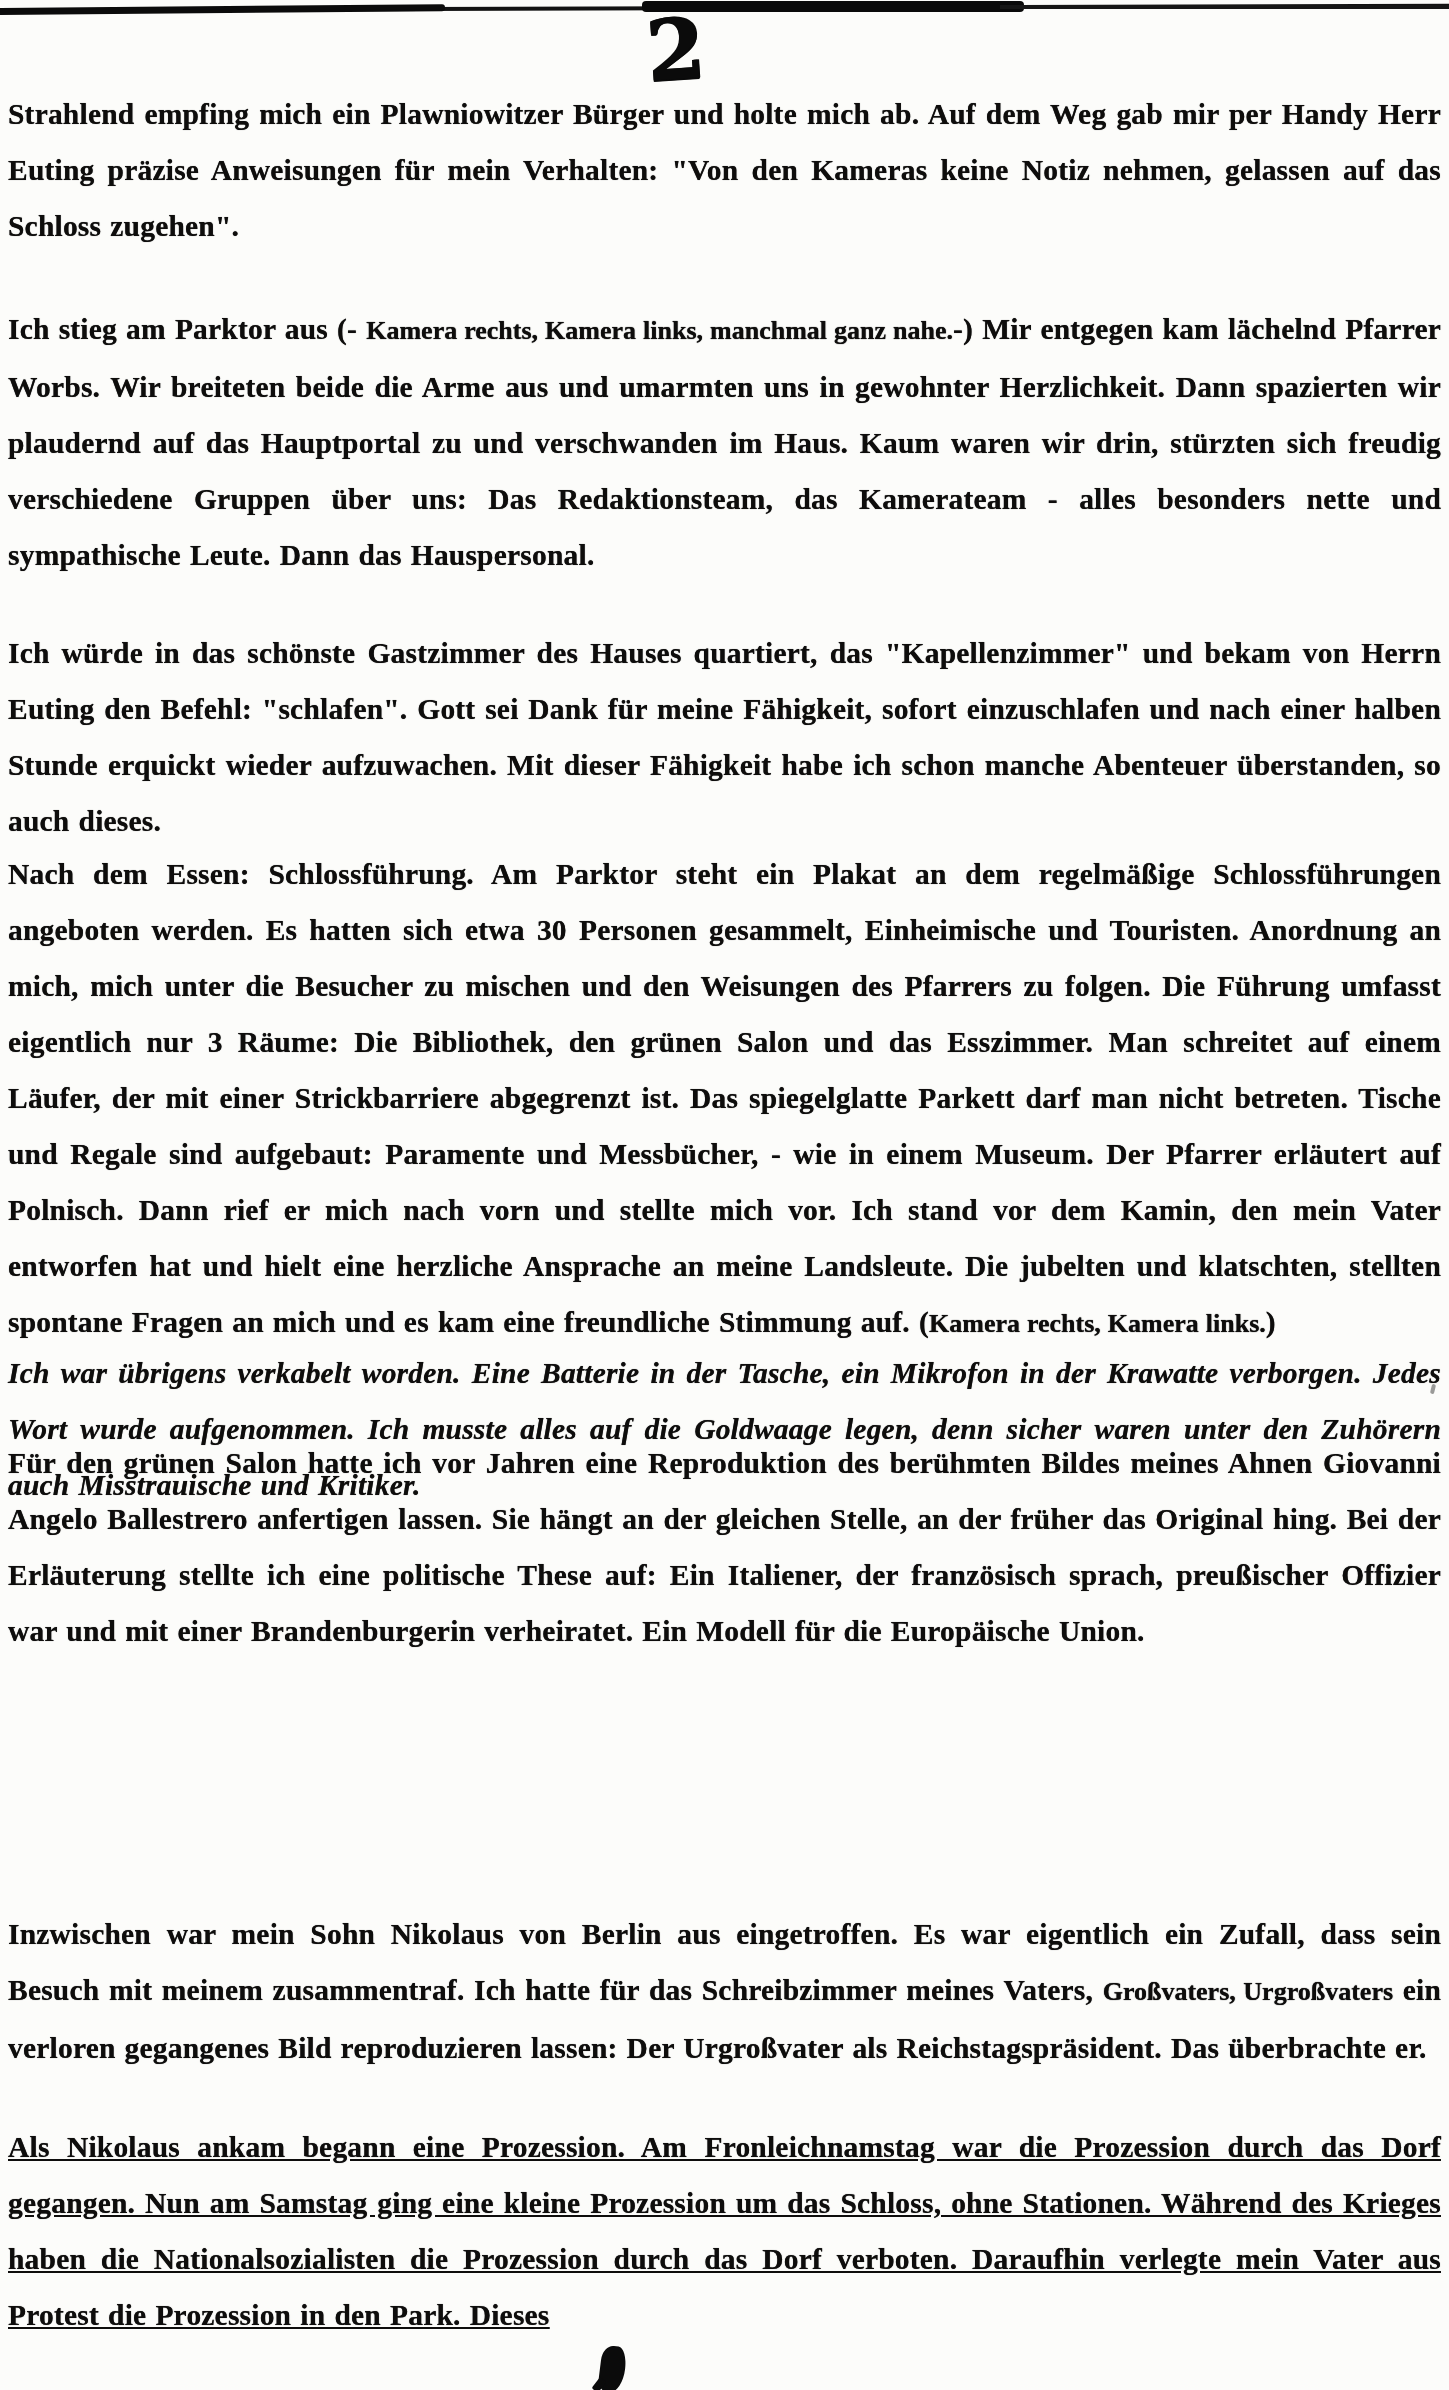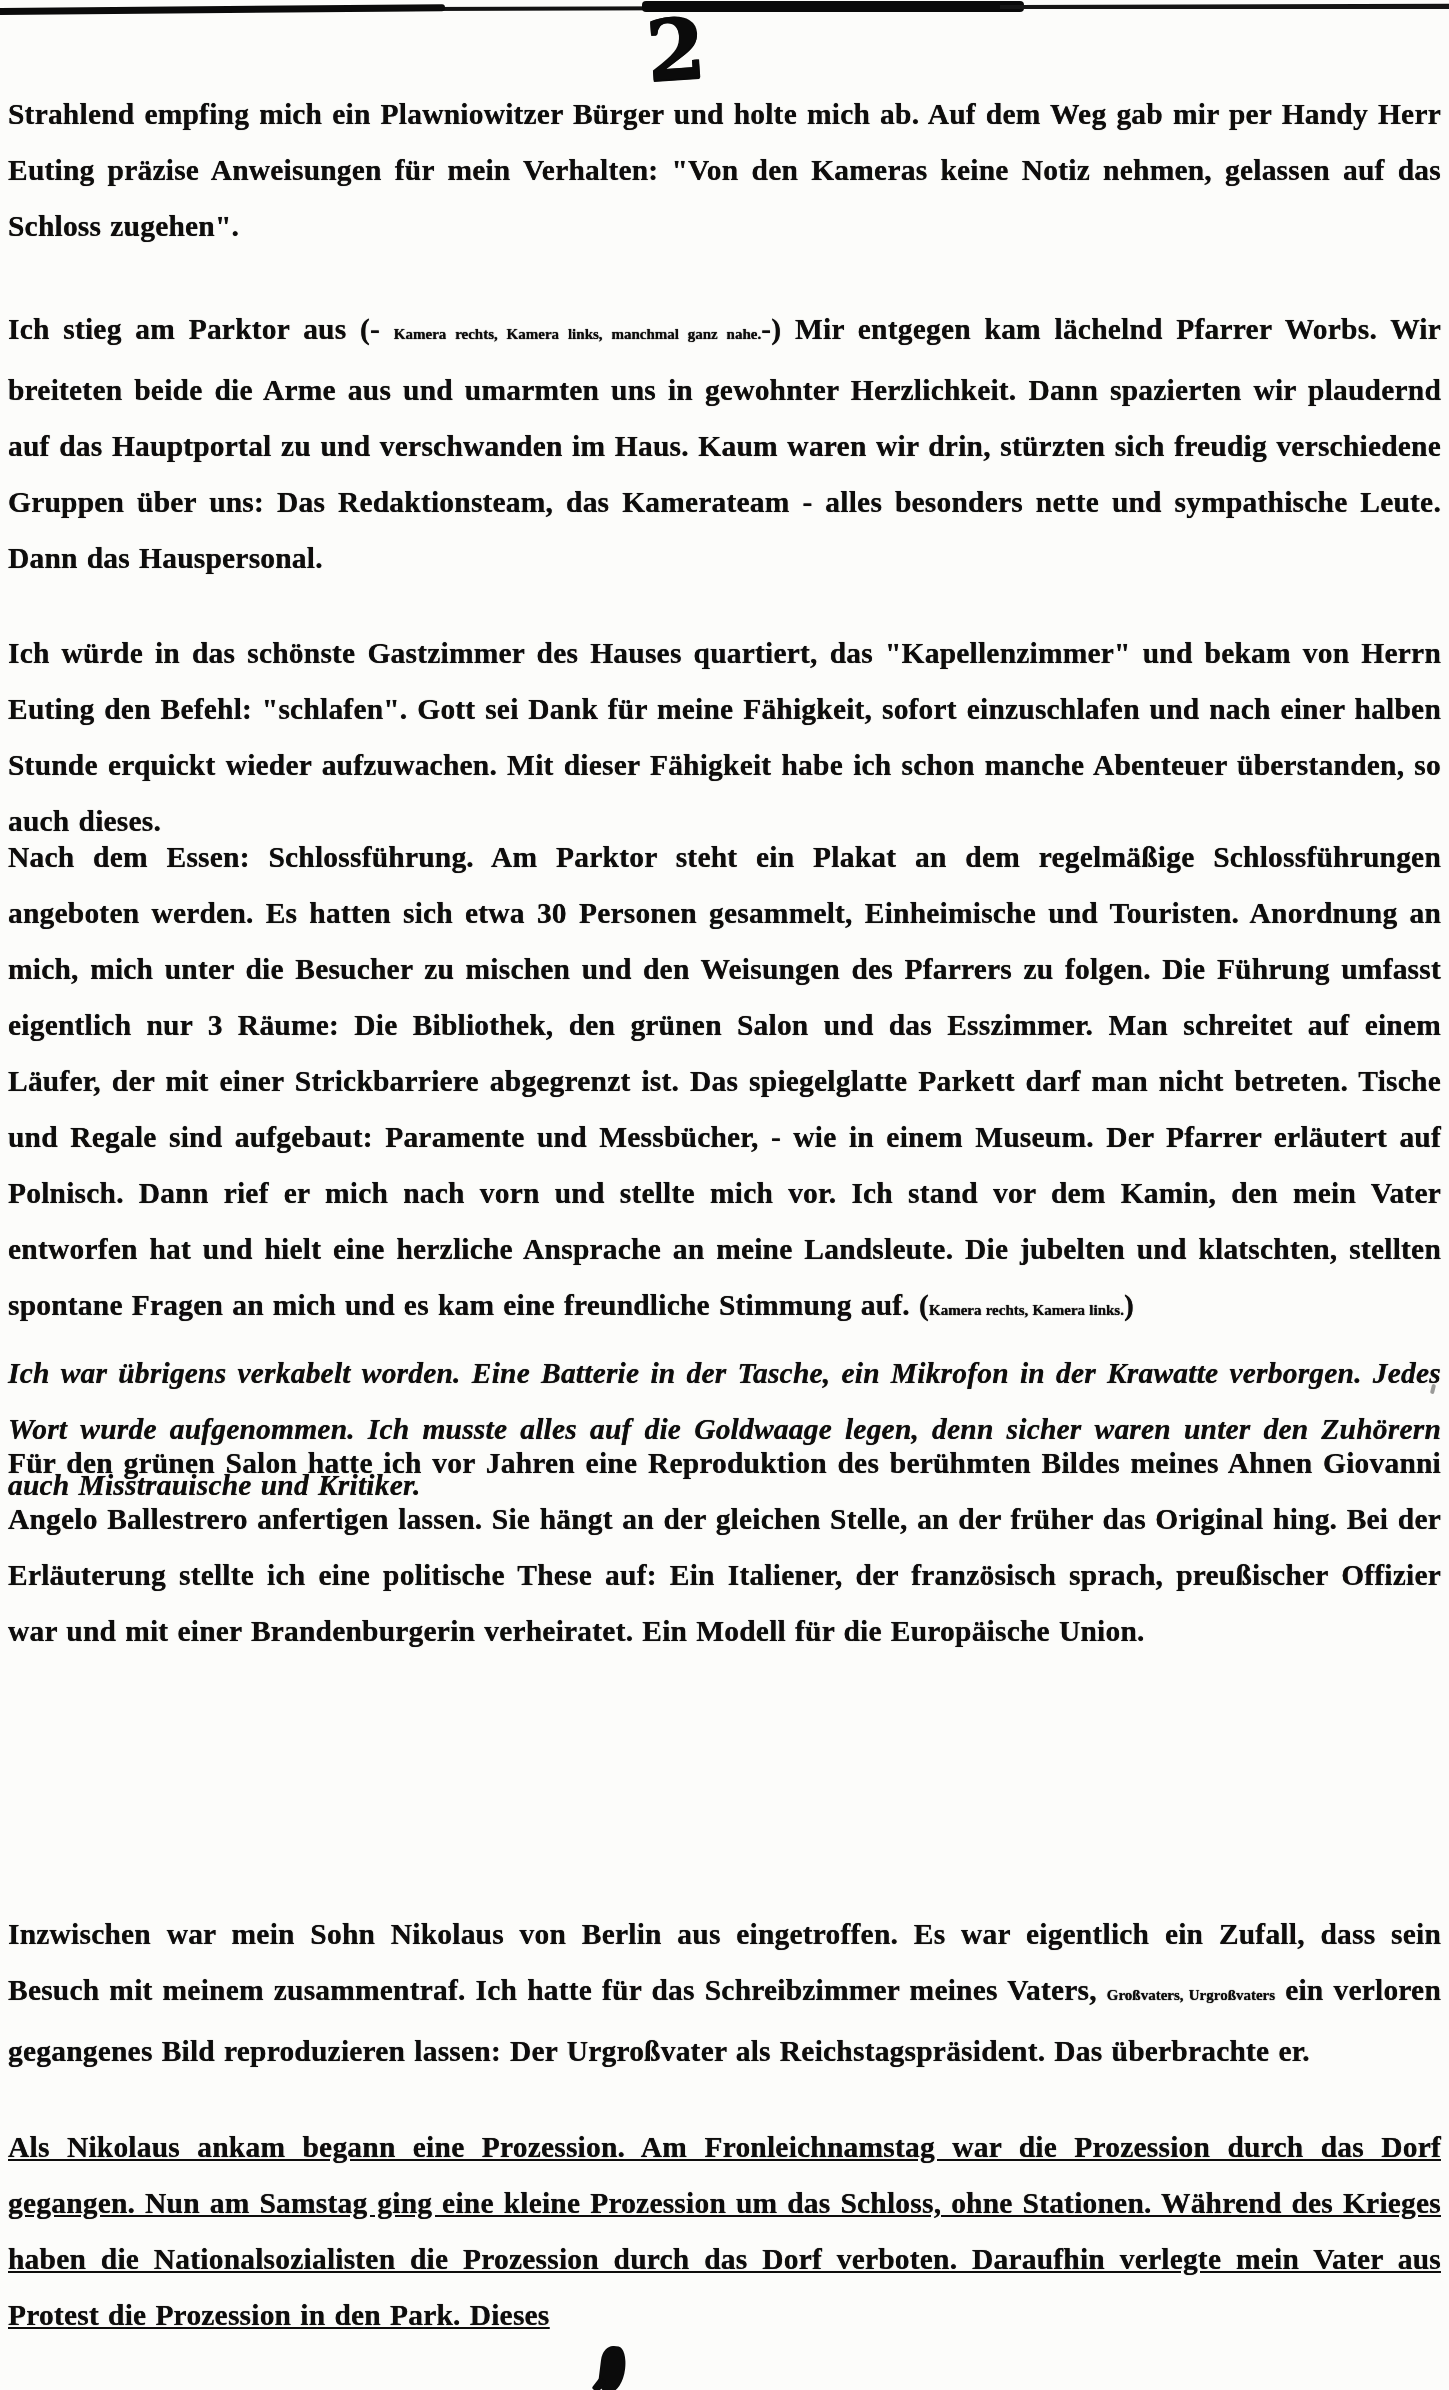--- a/index.html
+++ b/index.html
@@ -62,29 +62,29 @@
     font-size: 29.5px;
     line-height: 56px;
     font-weight: bold;
     color: #0e0d0c;
     letter-spacing: 0.2px;
     word-spacing: 1.5px;
     text-shadow: 0 0 0.7px rgba(10,10,10,0.85);
   }
   .run { font: inherit; }
   .run.cam {
-    font-size: 15px;
+    font-size: 26px;
     letter-spacing: 0px;
     word-spacing: 0.5px;
     text-shadow: 0 0 1px rgba(10,10,10,1);
   }
   .p0 { top: 86px; }
   .p1 { top: 301px; }
   .p2 { top: 601px; margin-top: 24px; }
-  .p3 { top: 829px; }
+  .p3 { top: 846px; }
   .p4 { top: 1345px; font-style: italic; }
   .p5 { top: 1435px; }
   .p6 { top: 1771px; }
   .p7 { top: 1906px; }
   .p8 { top: 2119px; text-decoration: underline; }
   
   .ink-blot {
     position: absolute; left: 600px; top: 2346px;
     width: 25px; height: 46px;
     background: #0b0b0b;

